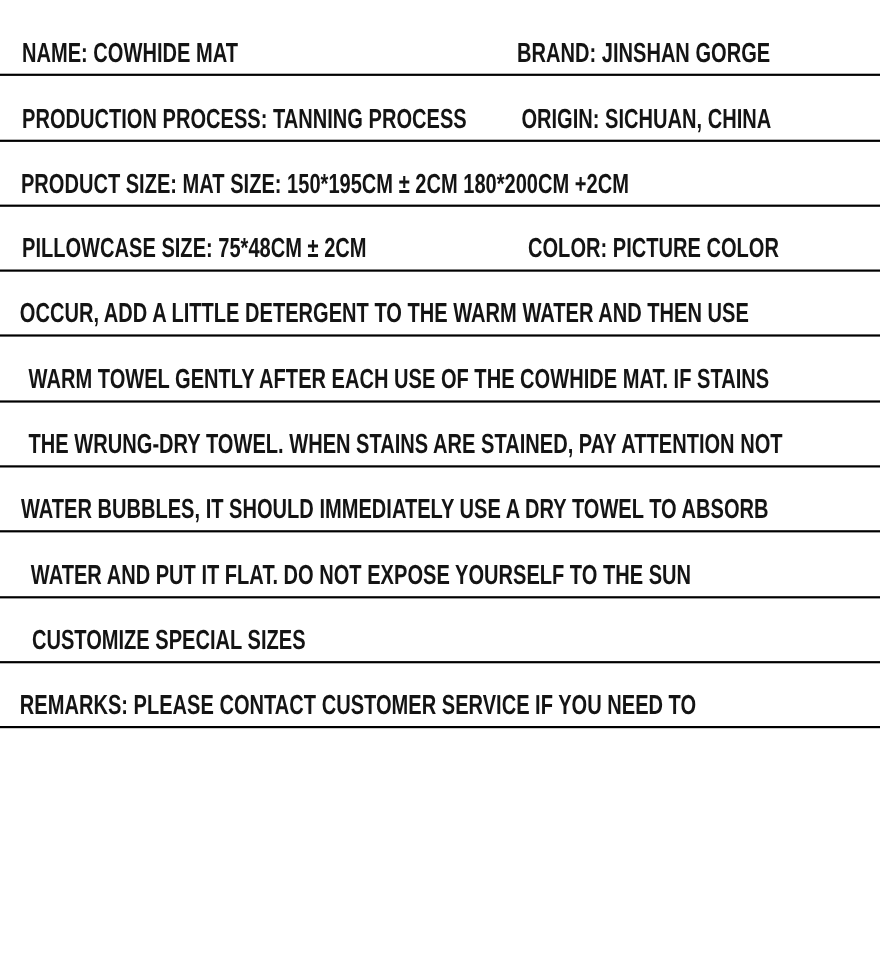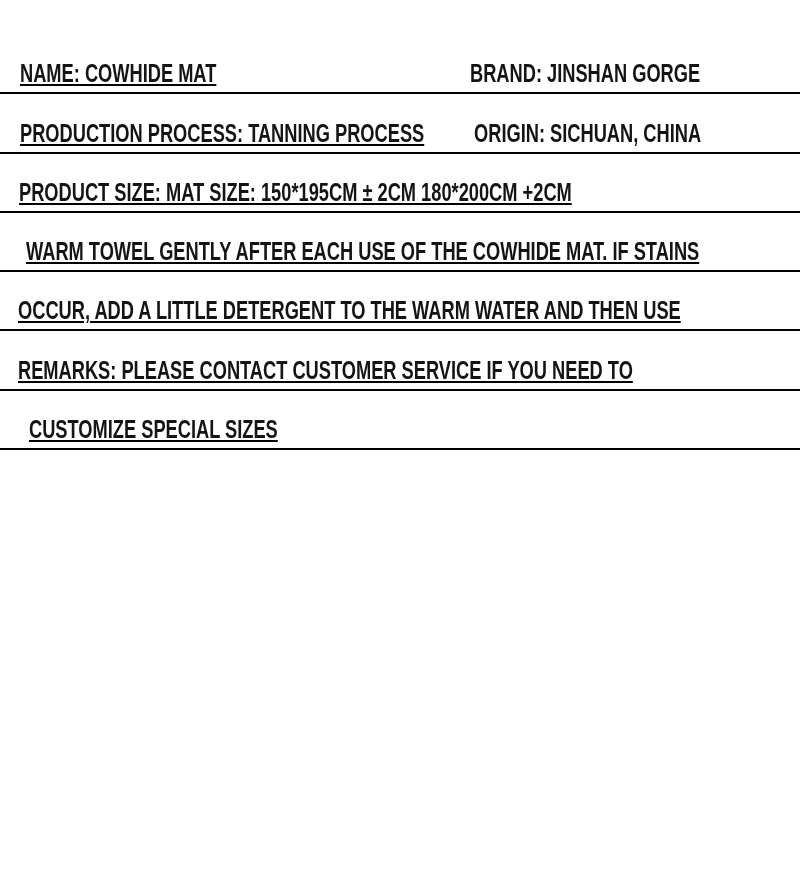--- a/index.html
+++ b/index.html
@@ -9,22 +9,21 @@
   }
   .sheet {
     position: relative;
     width: 800px;
     height: 873px;
     background: #ffffff;
     overflow: hidden;
     font-family: "Liberation Sans", sans-serif;
   }
   .rows {
-    padding-top: 35px;
-    text-decoration: underline;
+    padding-top: 10px;
   }
   .row {
     position: relative;
     box-sizing: border-box;
     height: 59.3px;
     border-bottom: 2.8px solid #000000;
     display: flex;
     align-items: flex-end;
     padding-bottom: 6px;
   }
@@ -57,36 +56,49 @@
     <div class="row">
       <span class="txt" style="margin-left:20px">PRODUCTION PROCESS: TANNING PROCESS</span>
       <span class="txt right-col" style="left:474px">ORIGIN: SICHUAN, CHINA</span>
     </div>
 
 
     <div class="row">
       <span class="txt" style="margin-left:19px">PRODUCT SIZE: MAT SIZE: 150*195CM ± 2CM 180*200CM +2CM</span>
     </div>
 
+    <div class="row">
+      <span class="txt" style="margin-left:20px">PILLOWCASE SIZE: 75*48CM ± 2CM</span>
+      <span class="txt right-col" style="left:480px">COLOR: PICTURE COLOR</span>
+    </div>
 
+
+    <div class="row">
+      <span class="txt" style="margin-left:18px">OCCUR, ADD A LITTLE DETERGENT TO THE WARM WATER AND THEN USE</span>
+    </div>
 
     <div class="row">
       <span class="txt" style="margin-left:26px">WARM TOWEL GENTLY AFTER EACH USE OF THE COWHIDE MAT. IF STAINS</span>
     </div>
 
     <div class="row">
-      <span class="txt" style="margin-left:18px">OCCUR, ADD A LITTLE DETERGENT TO THE WARM WATER AND THEN USE</span>
+      <span class="txt" style="margin-left:26px">THE WRUNG-DRY TOWEL. WHEN STAINS ARE STAINED, PAY ATTENTION NOT</span>
     </div>
 
 
-
-
+    <div class="row">
+      <span class="txt" style="margin-left:19px">WATER BUBBLES, IT SHOULD IMMEDIATELY USE A DRY TOWEL TO ABSORB</span>
+    </div>
 
     <div class="row">
-      <span class="txt" style="margin-left:18px">REMARKS: PLEASE CONTACT CUSTOMER SERVICE IF YOU NEED TO</span>
+      <span class="txt" style="margin-left:28px">WATER AND PUT IT FLAT. DO NOT EXPOSE YOURSELF TO THE SUN</span>
     </div>
 
     <div class="row">
       <span class="txt" style="margin-left:29px">CUSTOMIZE SPECIAL SIZES</span>
     </div>
 
+    <div class="row">
+      <span class="txt" style="margin-left:18px">REMARKS: PLEASE CONTACT CUSTOMER SERVICE IF YOU NEED TO</span>
+    </div>
+
   </div>
 </div>
 
 </body></html>

